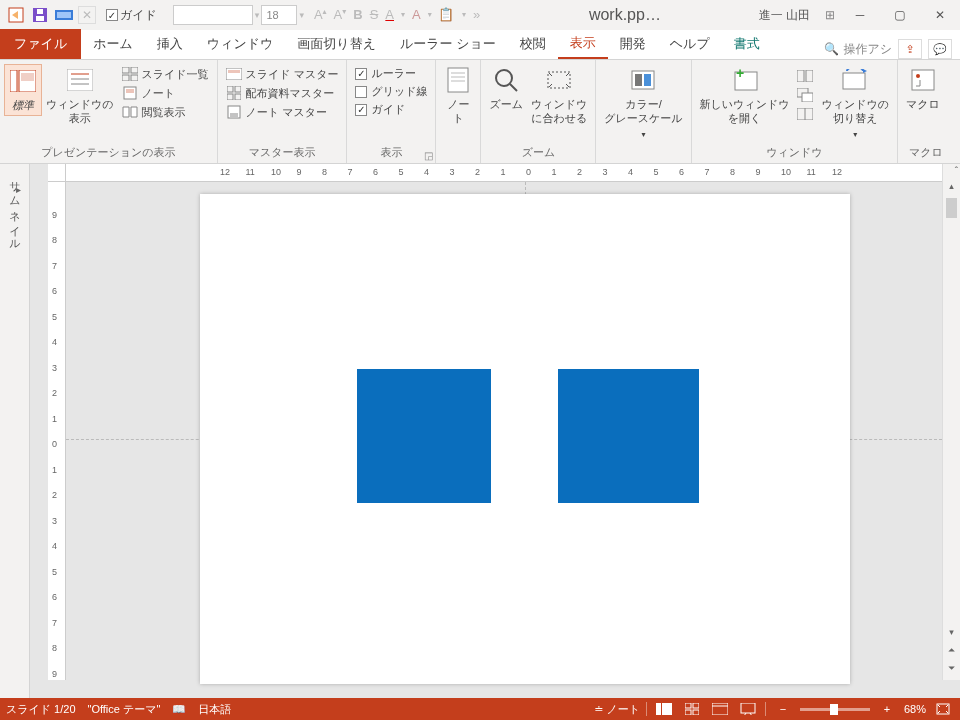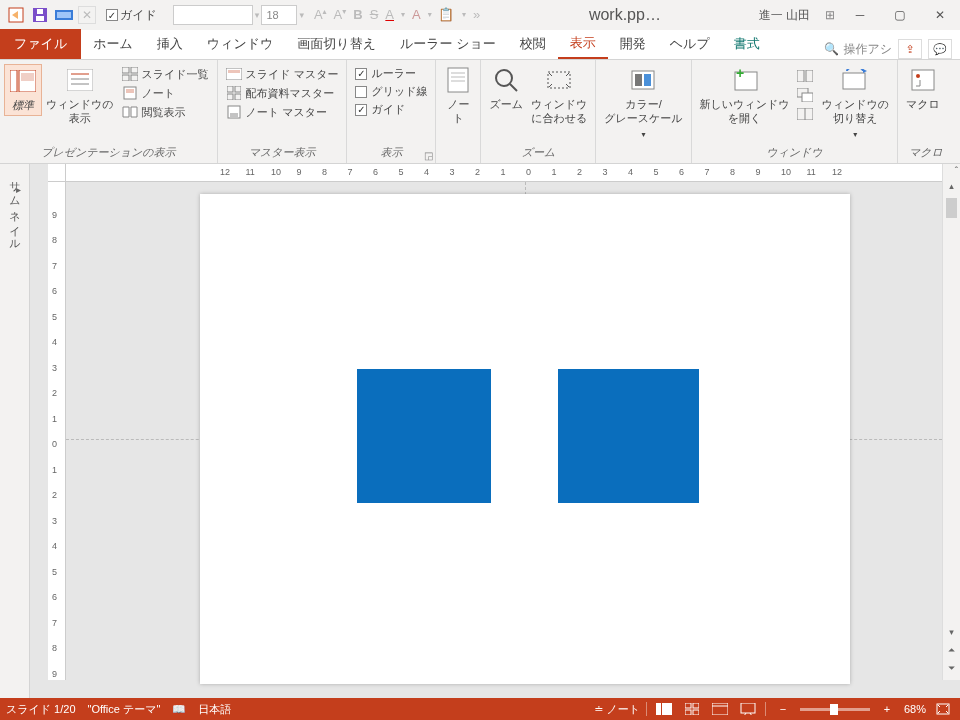--- a/index.html
+++ b/index.html
@@ -28,21 +28,21 @@
   .tab.active { color: #c43e1c; border-bottom: 2px solid #c43e1c; }
   .tab.context { color: #0f766e; }
   .tabs-right { margin-left: auto; display: flex; align-items: center; gap: 6px; padding-right: 8px; color: #888; }
   .search-hint { font-size: 12px; color: #888; display: flex; align-items: center; gap: 4px; }
   .collapse-btn, .feedback-btn { width: 24px; height: 20px; border: 1px solid #ddd; display: flex; align-items: center; justify-content: center; font-size: 11px; color: #c43e1c; }
 
   
   .ribbon { height: 104px; background: #f3f2f1; display: flex; border-bottom: 1px solid #d4d4d4; }
   .group { border-right: 1px solid #d9d9d9; display: flex; flex-direction: column; padding: 2px 4px 0; }
   .group-body { flex: 1; display: flex; align-items: flex-start; padding-top: 2px; }
-  .group-label { font-size: 11px; color: #666; text-align: center; padding: 2px 0 3px; white-space: nowrap; font-style: italic; }
+  .group-label { font-size: 11px; color: #666; text-align: center; padding: 2px 0 3px; white-space: nowrap; }
   .big-btn { display: flex; flex-direction: column; align-items: center; justify-content: flex-start; padding: 2px 4px; font-size: 11px; color: #444; line-height: 1.25; text-align: center; gap: 4px; }
   .big-btn.active { background: #fbe3d6; border: 1px solid #e8b396; font-style: italic; }
   .big-icon { width: 28px; height: 28px; display: flex; align-items: center; justify-content: center; }
   .small-list { display: flex; flex-direction: column; gap: 3px; padding: 2px 4px; font-size: 11px; color: #444; }
   .small-item { display: flex; align-items: center; gap: 4px; white-space: nowrap; }
   .small-icon { width: 16px; height: 16px; display: inline-flex; align-items: center; justify-content: center; }
   .dialog-launch { position: absolute; right: 2px; bottom: 2px; font-size: 10px; color: #888; }
   .group { position: relative; }
 
   

